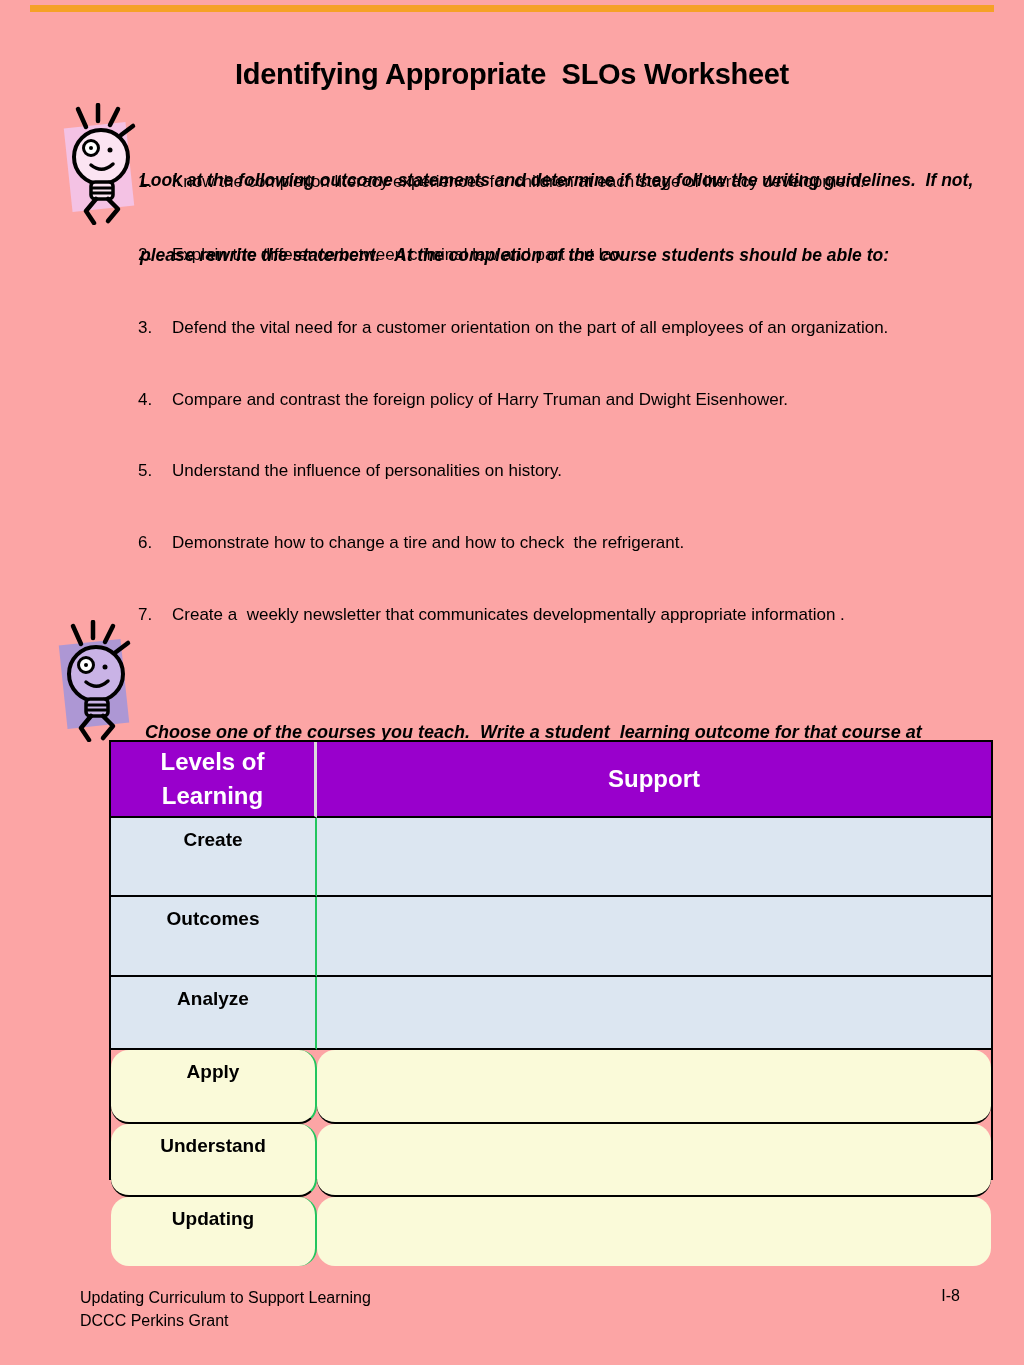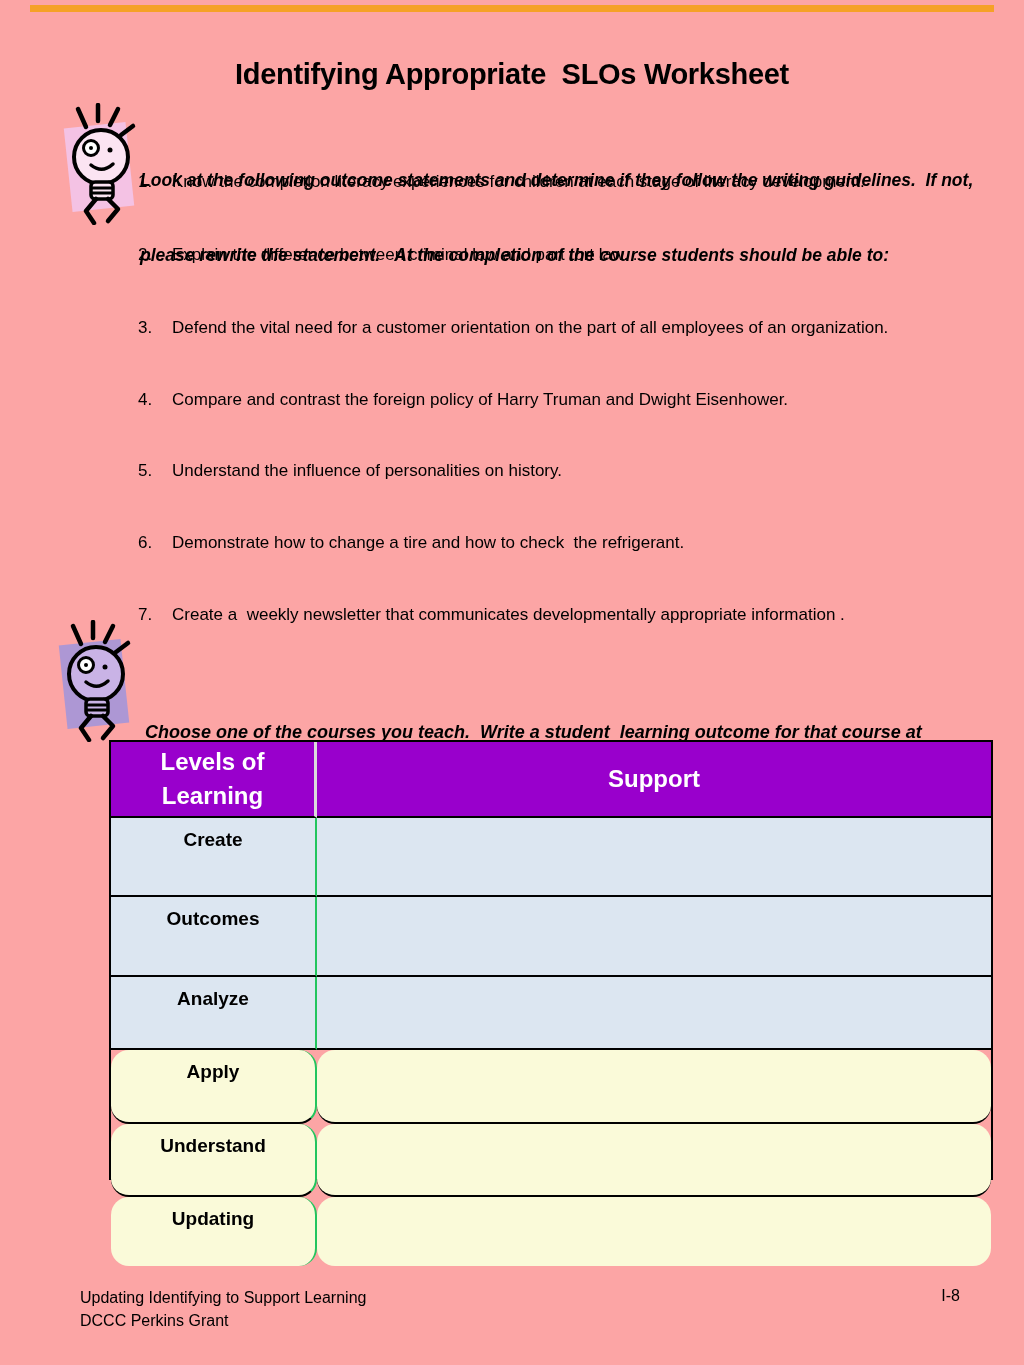--- a/index.html
+++ b/index.html
@@ -152,18 +152,18 @@
     <div class="cell yellow"></div>
 
     <div class="cell c1 lbl yellow">Understand</div>
     <div class="cell yellow"></div>
 
     <div class="cell c1 lbl yellow lastrow">Updating</div>
     <div class="cell yellow lastrow"></div>
   </div>
 
   <div class="footer-left">
-    <div>Updating Identifying to Support Learning</div>
+    <div>Updating Curriculum to Support Learning</div>
     <div>DCCC Perkins Grant</div>
   </div>
   <div class="footer-right">I-8</div>
 
 </div>
 
 </body></html>

